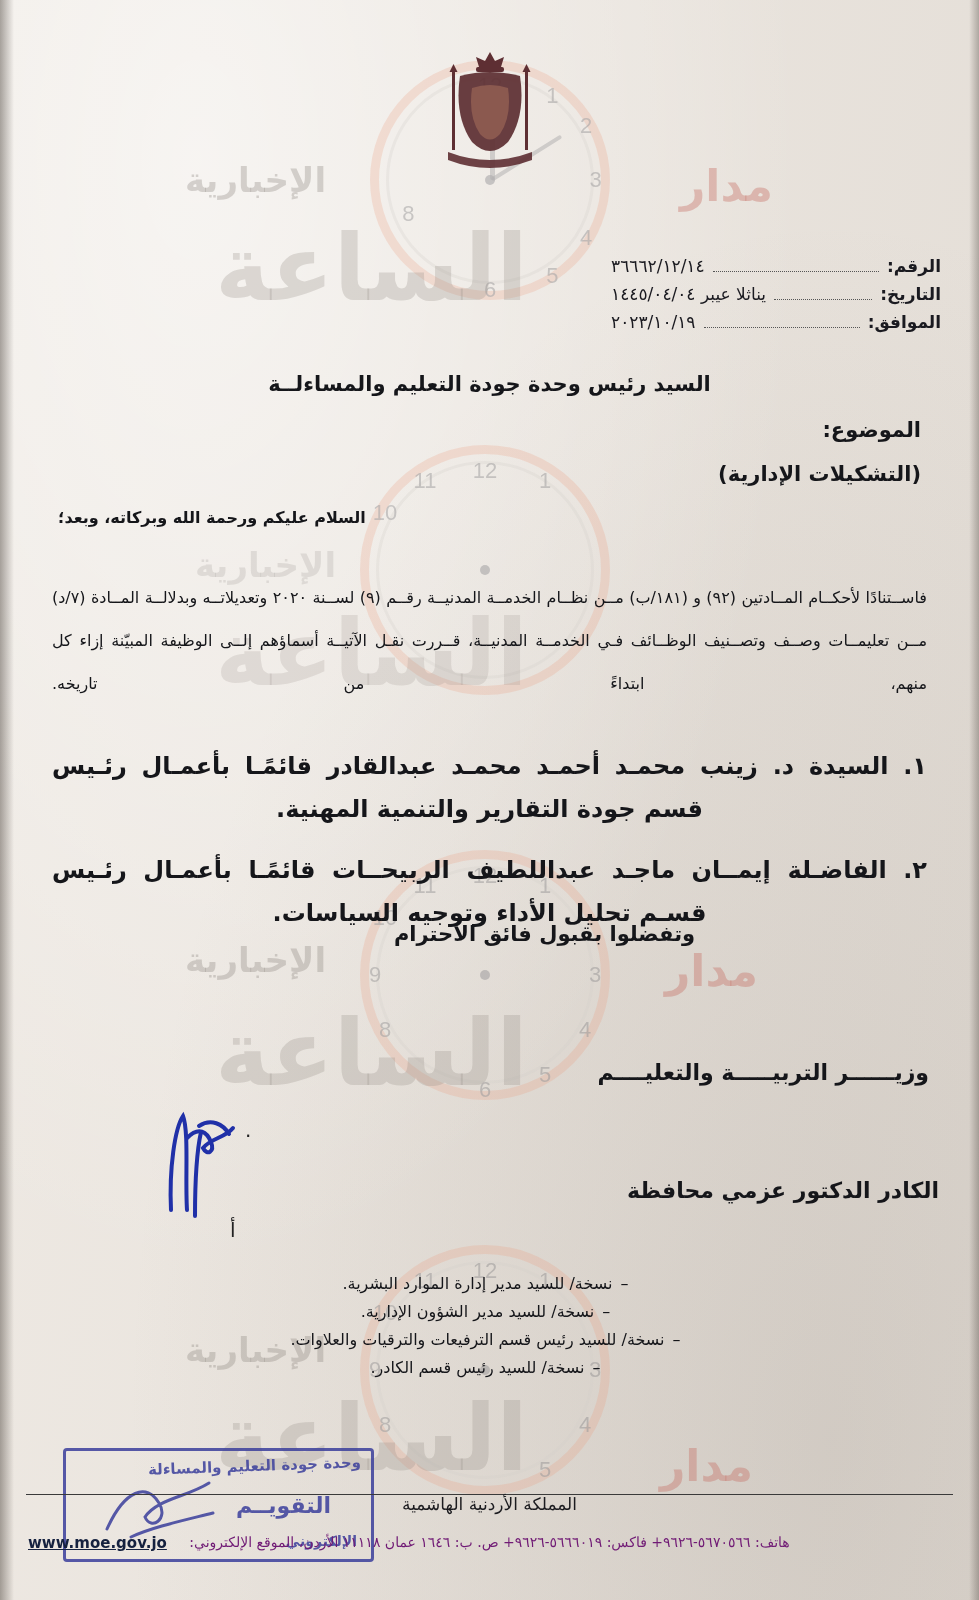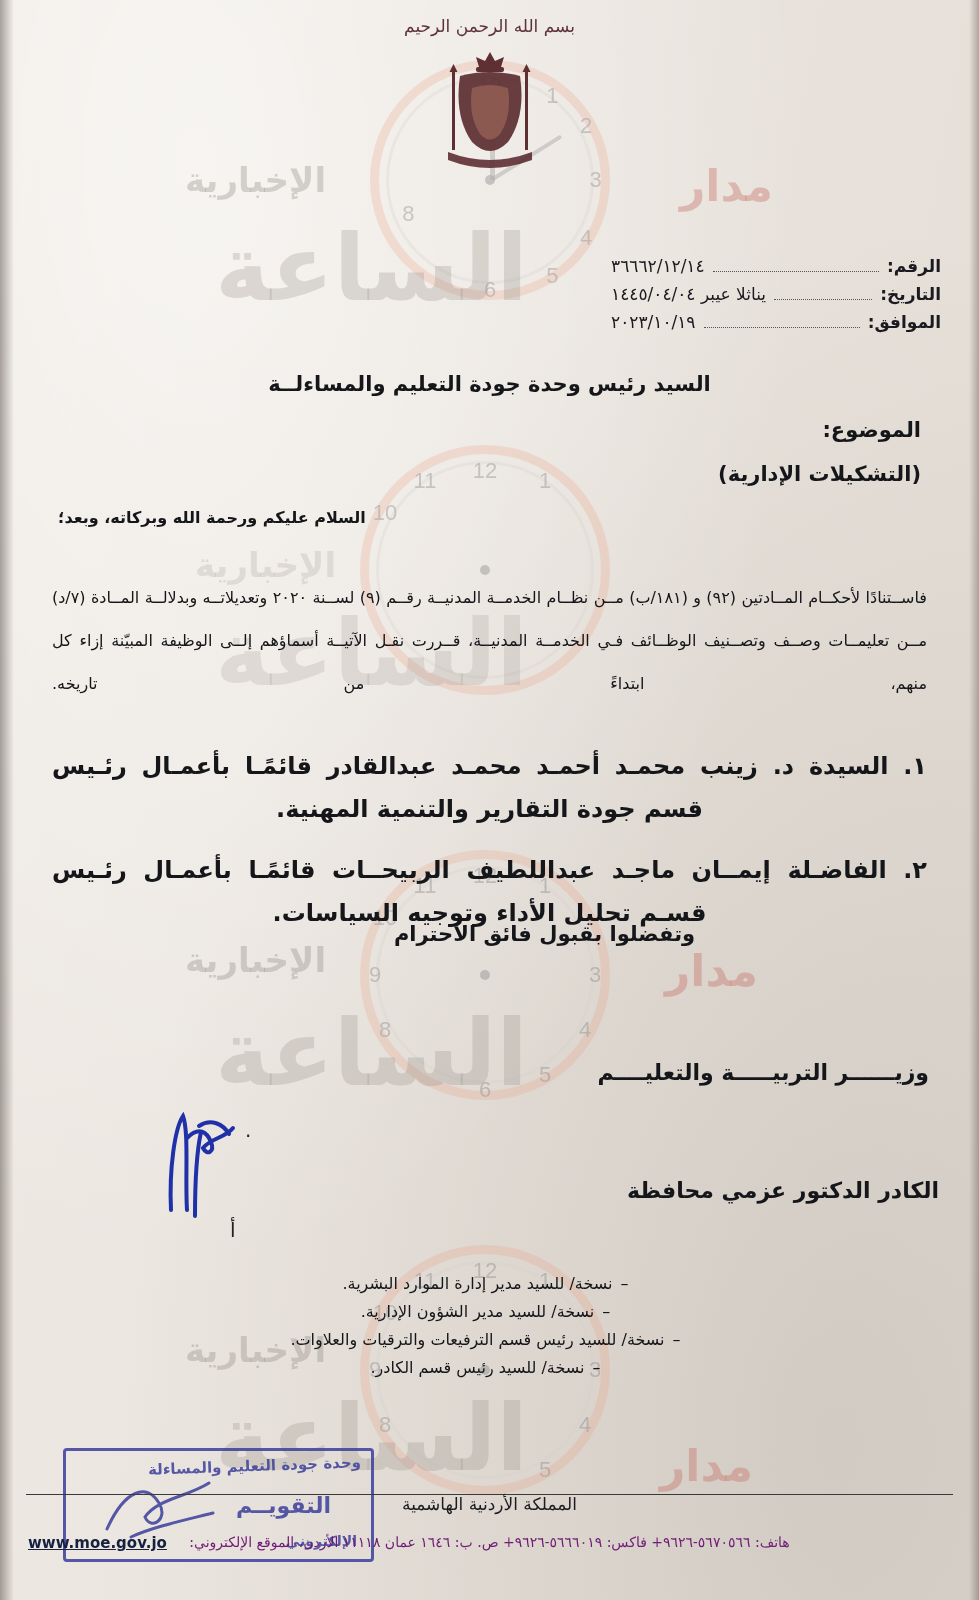--- a/index.html
+++ b/index.html
@@ -406,21 +406,20 @@
   <div class="wm-text wm-big" style="left:215px; top:600px; color:rgba(150,142,135,0.20);">الساعة</div>
 
   <div class="wm-text" style="left:185px; top:940px; font-size:34px;">الإخبارية</div>
   <div class="wm-text wm-red" style="left:665px; top:945px; font-size:44px;">مدار</div>
   <div class="wm-text wm-big" style="left:215px; top:1000px;">الساعة</div>
 
   <div class="wm-text" style="left:185px; top:1330px; font-size:34px;">الإخبارية</div>
   <div class="wm-text wm-red" style="left:660px; top:1440px; font-size:44px;">مدار</div>
   <div class="wm-text wm-big" style="left:215px; top:1385px;">الساعة</div>
 
-  <div class="basmala">بسم الله الرحمن الرحيم</div>
 
   <div class="crest">
     <svg viewBox="0 0 120 125" width="120" height="125">
       <g fill="#5e2f33">
 
         <path d="M60 4 l5 9 9-4 -3 10 h-22 l-3-10 9 4z"></path>
         <rect x="46" y="19" width="28" height="5" rx="2"></rect>
 
         <path d="M30 28 q30 -8 60 0 q6 40 -12 66 q-18 18 -36 0 q-18 -26 -12 -66z" opacity="0.93"></path>
 

